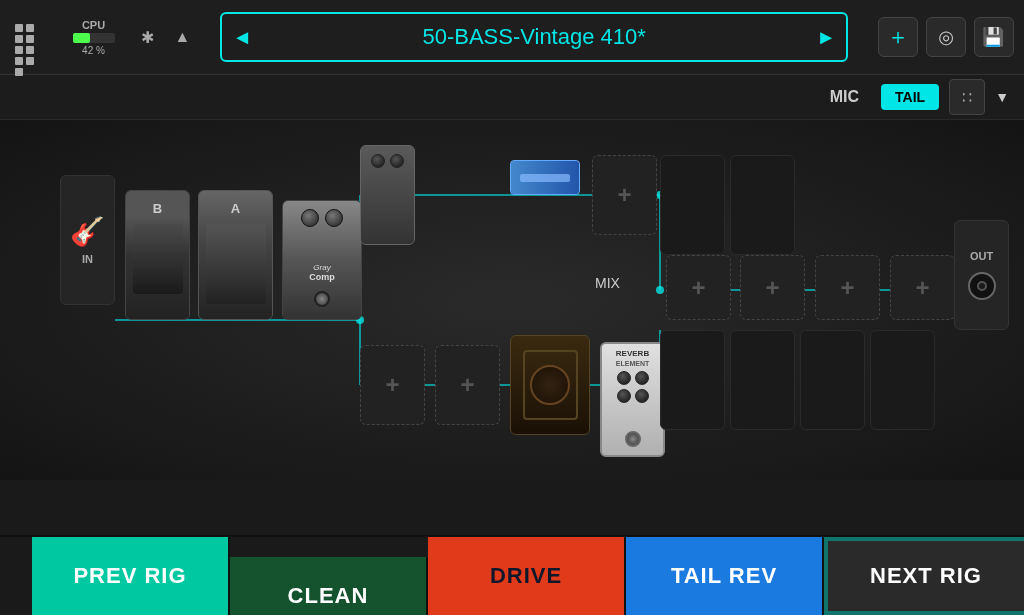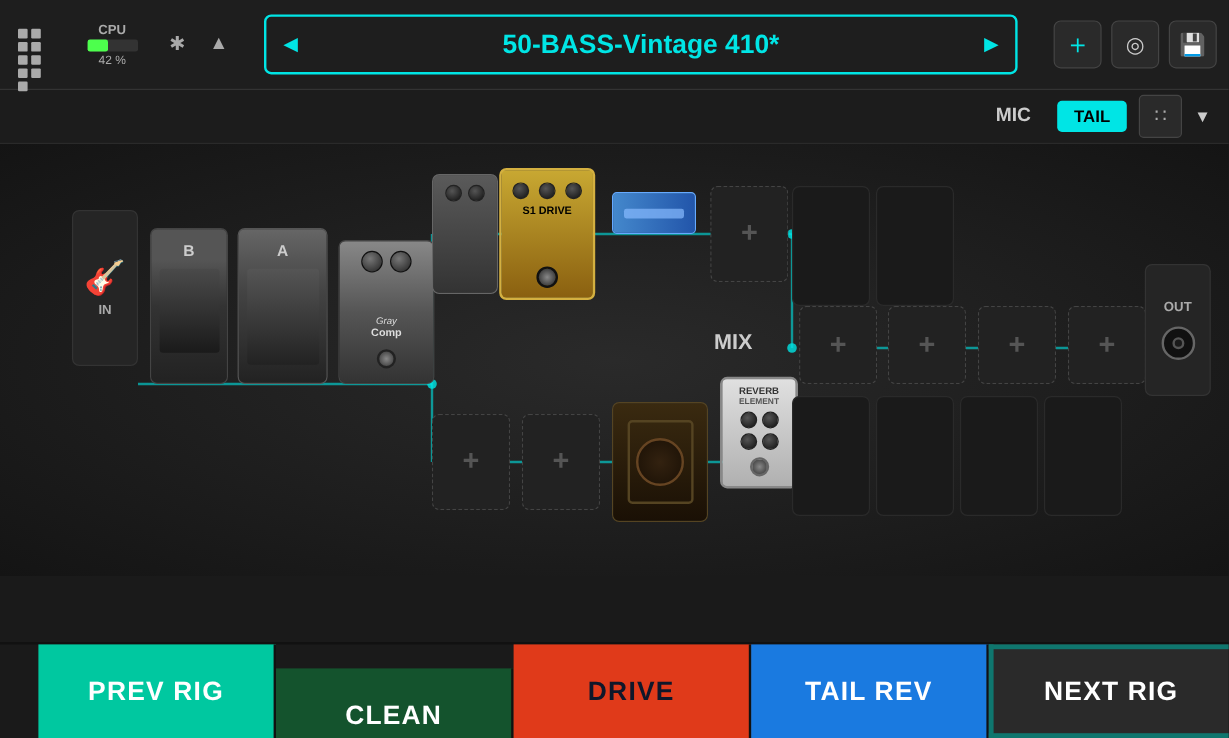--- a/index.html
+++ b/index.html
@@ -90,21 +90,21 @@
     }
     .nav-arrow {
       color: #00e5e5;
       font-size: 20px;
       cursor: pointer;
       padding: 0 10px;
     }
     .preset-name {
       color: #00e5e5;
       font-size: 22px;
-      font-weight: bold;
+      font-weight: normal;
       text-align: center;
       flex: 1;
     }
 
     .top-right-icons {
       display: flex;
       gap: 8px;
       align-items: center;
     }
     .icon-btn {
@@ -311,22 +311,22 @@
       background: #1a1a1a;
       border: 1px solid #2a2a2a;
     }
 
     
     .mix-label {
       position: absolute;
       left: 595px;
       top: 155px;
       color: #ccc;
-      font-size: 18px;
-      font-weight: bold;
+      font-size: 14px;
+      font-weight: normal;
     }
 
     
     .slot-mix-add1 {
       left: 666px;
       top: 135px;
       width: 65px;
       height: 65px;
     }
     .slot-mix-add2 {
@@ -368,23 +368,23 @@
       top: 215px;
       width: 80px;
       height: 100px;
       background: linear-gradient(180deg, #3a3020 0%, #1e1a10 100%);
       border: 1px solid #554422;
     }
 
     
     .slot-reverb {
       left: 600px;
-      top: 194px;
-      width: 65px;
-      height: 93px;
+      top: 222px;
+      width: 65px;
+      height: 115px;
       background: linear-gradient(180deg, #d0d0d0 0%, #aaaaaa 100%);
       border: 2px solid #888;
     }
 
     
     .slot-lower-dark1 {
       left: 660px;
       top: 210px;
       width: 65px;
       height: 100px;
@@ -728,31 +728,20 @@
     <div class="upper-gray-body">
       <div class="upper-gray-knobs">
         <div class="gray-knob-row">
           <div class="knob"></div>
           <div class="knob"></div>
         </div>
       </div>
     </div>
   </div>
 
-  <div class="pedal-slot slot-s1drive">
-    <div class="s1drive-body">
-      <div class="s1drive-knobs">
-        <div class="knob"></div>
-        <div class="knob"></div>
-        <div class="knob"></div>
-      </div>
-      <div class="s1drive-text">S1 DRIVE</div>
-      <div style="position:absolute; bottom:8px; width:18px; height:18px; border-radius:50%; background:radial-gradient(circle, #888, #222); border:2px solid #111;"></div>
-    </div>
-  </div>
 
   <div class="pedal-slot slot-upper-blue">
     <div style="width:100%; height:100%; background:linear-gradient(90deg, #4488cc, #2255aa); border-radius:3px; display:flex; align-items:center; justify-content:center;">
       <div style="width:50px; height:8px; background:#88bbff; border-radius:2px; opacity:0.7;"></div>
     </div>
   </div>
 
   <div class="pedal-slot add-slot slot-upper-add">
     <span style="color:#555; font-size:24px;">+</span>
   </div>

